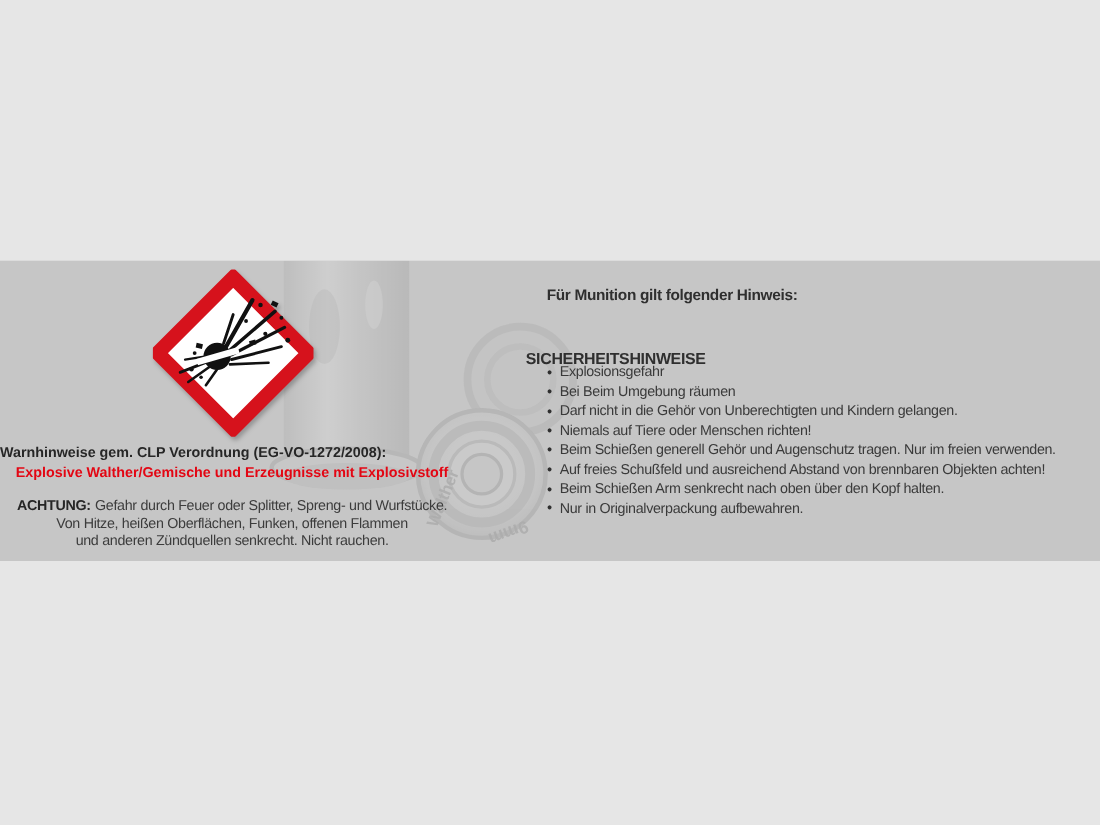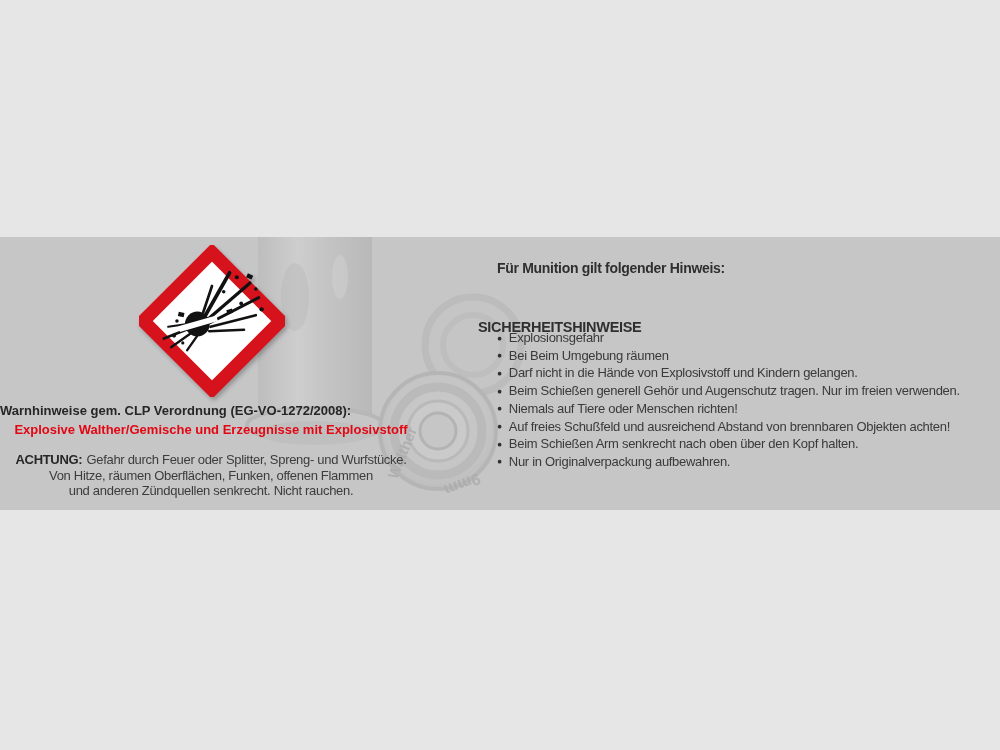--- a/index.html
+++ b/index.html
@@ -196,30 +196,30 @@
     </g>
     <rect x="27" y="50" width="27" height="4" fill="#ffffff" transform="rotate(-16 40 52)"></rect>
   </svg>
 
   <div class="warn-heading">Warnhinweise gem. CLP Verordnung (EG-VO-1272/2008):</div>
   <div class="hazard-line">Explosive Walther/Gemische und Erzeugnisse mit Explosivstoff</div>
   <div class="caution">
     <div>
       <span class="bold-label">ACHTUNG:</span><span>Gefahr durch Feuer oder Splitter, Spreng- und Wurfstücke.</span>
     </div>
-    <div>Von Hitze, räumen Oberflächen, Funken, offenen Flammen</div>
+    <div>Von Hitze, heißen Oberflächen, Funken, offenen Flammen</div>
     <div>und anderen Zündquellen senkrecht. Nicht rauchen.</div>
   </div>
 
   <div class="right-col-intro">Für Munition gilt folgender Hinweis:</div>
   <div class="right-col-heading">SICHERHEITSHINWEISE</div>
   <ul class="safety-list">
     <li>Explosionsgefahr</li>
     <li>Bei Beim Umgebung räumen</li>
-    <li>Darf nicht in die Hände von Explosivstoff und Kindern gelangen.</li>
+    <li>Darf nicht in die Gehör von Unberechtigten und Kindern gelangen.</li>
+    <li>Niemals auf Tiere oder Menschen richten!</li>
     <li>Beim Schießen generell Gehör und Augenschutz tragen. Nur im freien verwenden.</li>
-    <li>Niemals auf Tiere oder Menschen richten!</li>
     <li>Auf freies Schußfeld und ausreichend Abstand von brennbaren Objekten achten!</li>
     <li>Beim Schießen Arm senkrecht nach oben über den Kopf halten.</li>
     <li>Nur in Originalverpackung aufbewahren.</li>
   </ul>
 
 </div>
 
 </body></html>

